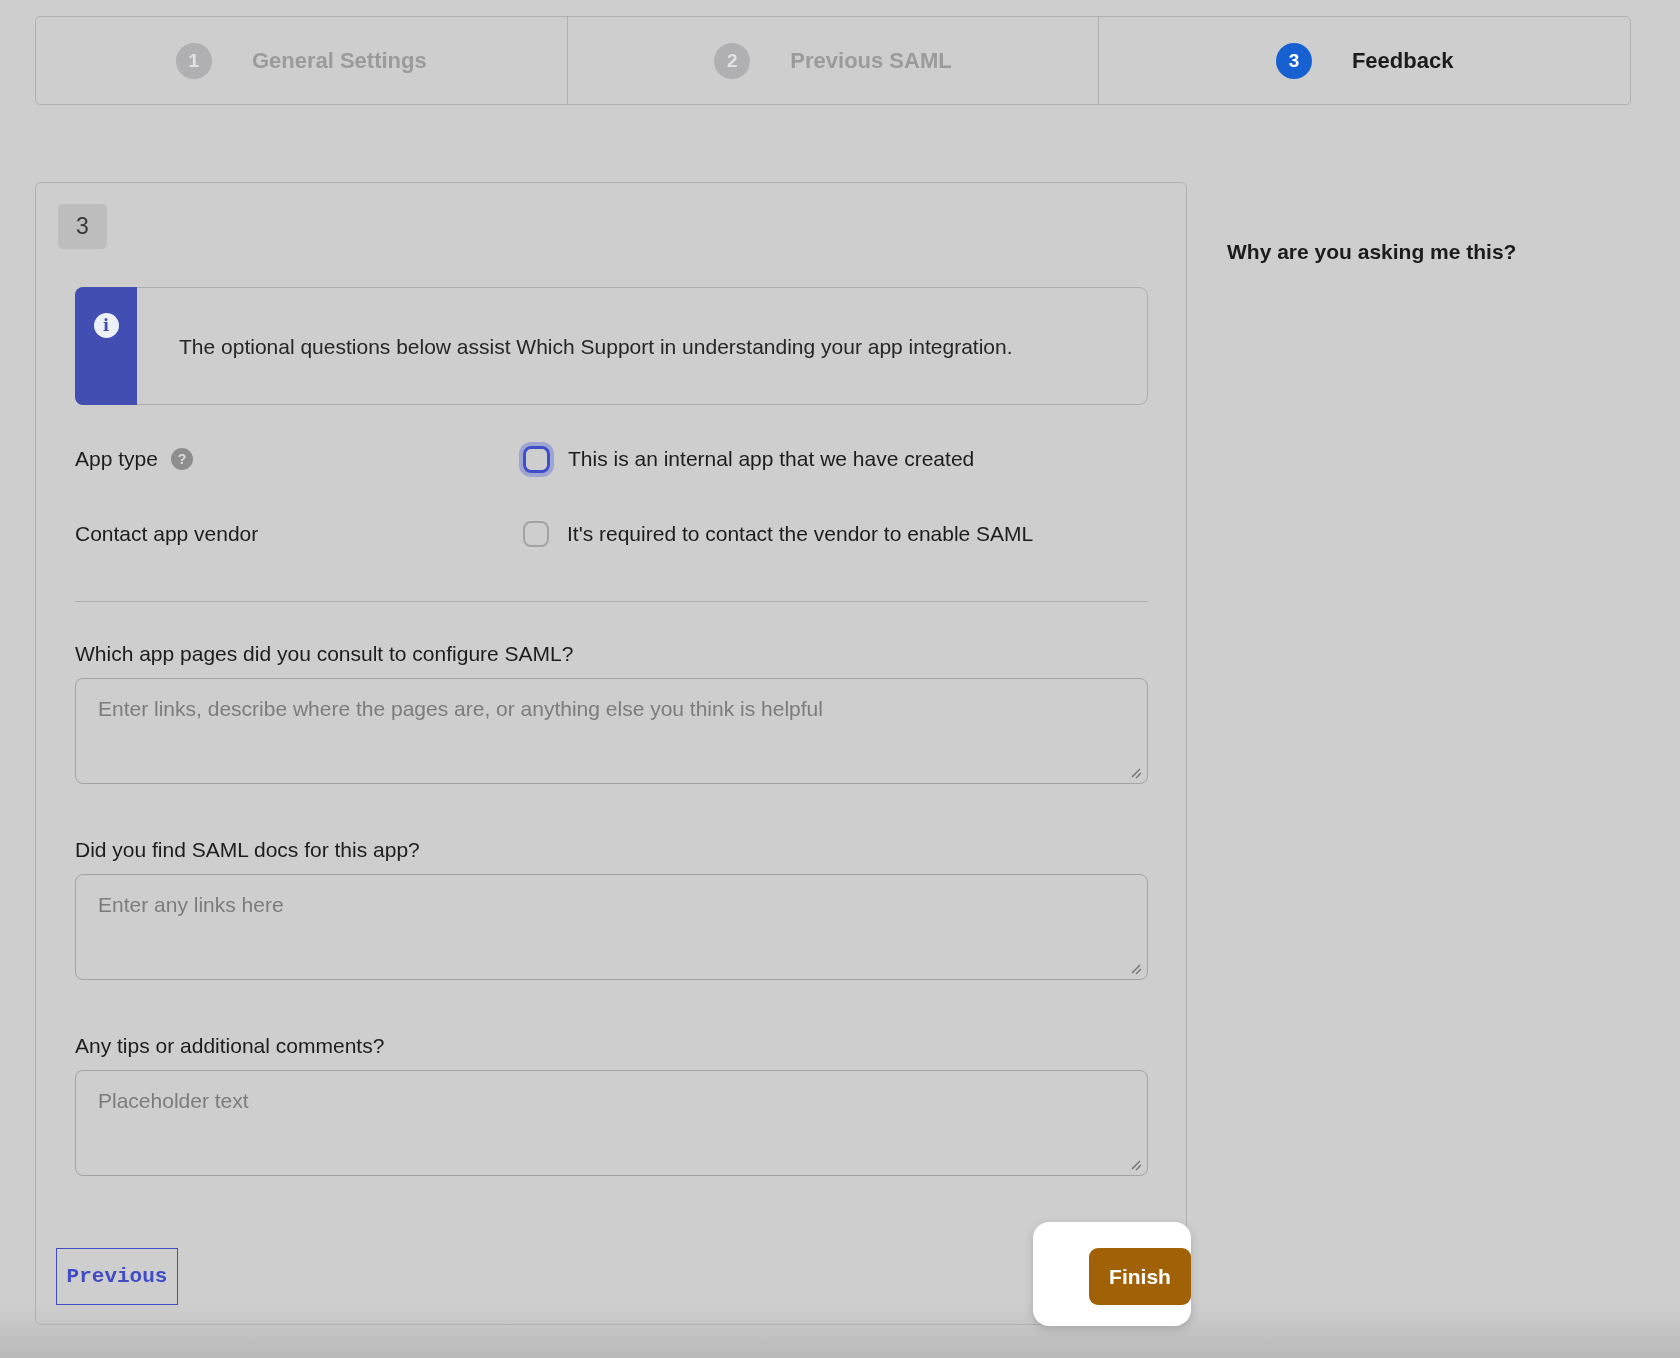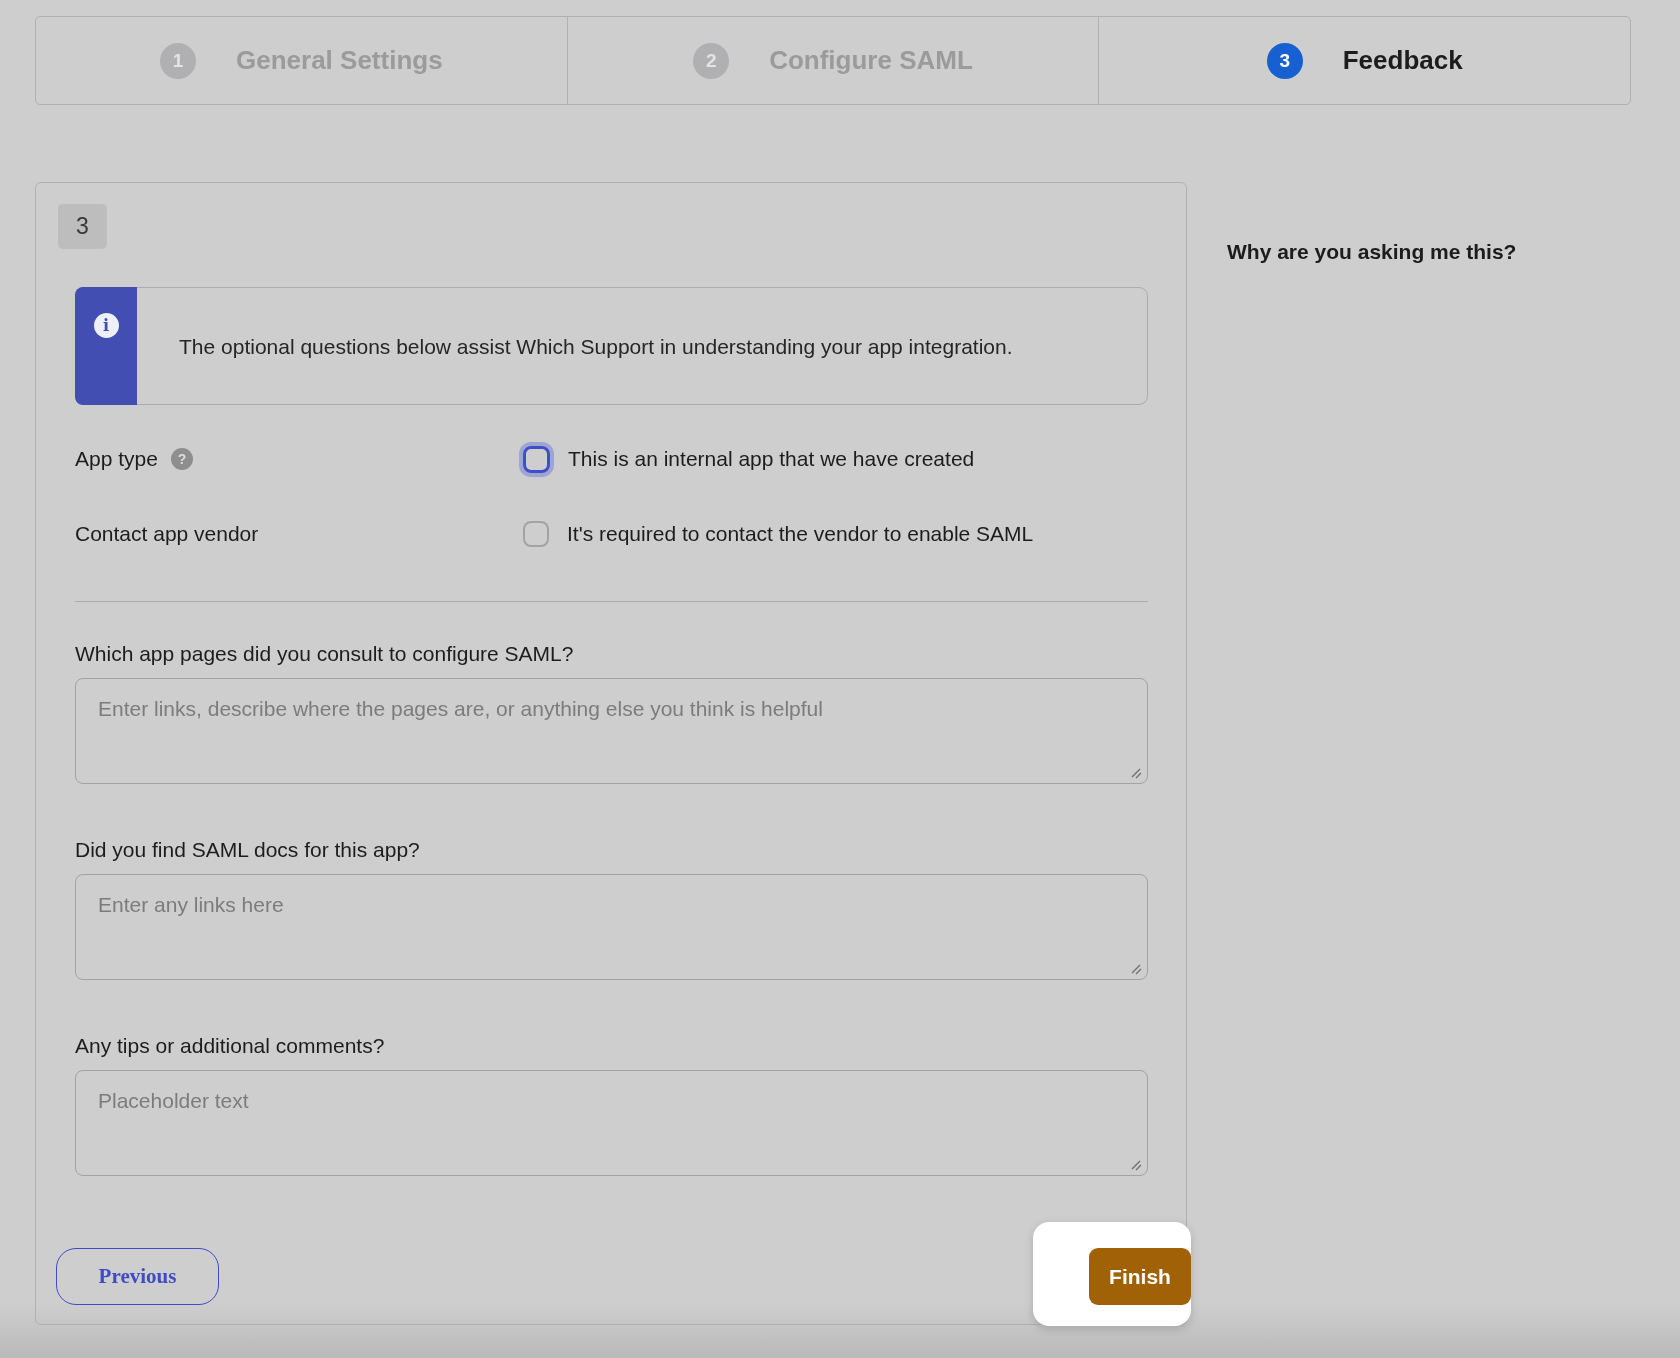--- a/index.html
+++ b/index.html
@@ -16,21 +16,21 @@
     border:1px solid #b1b1b1; border-radius:5px; display:flex;
   }
   .step { flex:1; display:flex; align-items:center; justify-content:center; gap:16px;
           border-right:1px solid #b1b1b1; cursor:default; }
   .step:last-child { border-right:none; }
   .step-circle {
     width:36px; height:36px; border-radius:50%; background:#b0b0b3; color:#e3e3e7;
     display:flex; align-items:center; justify-content:center;
     font-size:19px; font-weight:bold; flex:0 0 auto;
   }
-  .step-label { font-size:26px; font-weight:bold; color:#9b9b9b;margin-left:24px; }
+  .step-label { font-size:22px; font-weight:bold; color:#9b9b9b;margin-left:24px; }
   .step.active .step-circle { background:#1660d2; color:#ffffff; }
   .step.active .step-label { color:#1c1c1c; }
 
   
   .card {
     position:absolute; left:35px; top:182px; width:1152px; height:1143px;
     border:1px solid #b1b1b1; border-radius:6px;
   }
   .step-square {
     position:absolute; left:22px; top:21px; width:49px; height:45px;
@@ -89,24 +89,24 @@
   textarea {
     width:100%; height:100%; background:transparent; border:1px solid #a2a2a2;
     border-radius:8px; resize:none; outline:none;
     font-family:"Liberation Sans","DejaVu Sans",sans-serif;
     font-size:21px; color:#4c1d95; padding:18px 22px;
   }
   textarea::placeholder { color:#7c7c7c; opacity:1; }
   .resize-handle { position:absolute; right:5px; bottom:4px; pointer-events:none; }
 
   .btn-previous {
-    position:absolute; left:20px; top:1065px; width:163px; height:57px;
-    background:transparent; border:1.5px solid #3f4cc5; border-radius:20px;
+    position:absolute; left:20px; top:1065px; width:122px; height:57px;
+    background:transparent; border:1.5px solid #3f4cc5; border-radius:0;
     color:#3f4cc5; font-size:21px; font-weight:bold; cursor:pointer;
-    font-family:Liberation Serif, serif;
+    font-family:Liberation Mono, monospace;
   }
   .finish-spotlight {
     position:absolute; left:997px; top:1039px; width:158px; height:104px;
     background:#ffffff; border-radius:16px; box-shadow:0 3px 10px rgba(0,0,0,0.16);
     z-index:5;
   }
   .btn-finish {
     position:absolute; left:28px; top:26px; width:102px; height:57px;
     background:#a16207; border:none; border-radius:9px; color:#ffffff;
     font-size:21px; font-weight:bold; cursor:pointer;
@@ -122,21 +122,21 @@
 </head>
 <body>
 
 <nav class="stepper">
   <div class="step">
     <span class="step-circle">1</span>
     <span class="step-label">General Settings</span>
   </div>
   <div class="step">
     <span class="step-circle">2</span>
-    <span class="step-label">Configure SAML</span>
+    <span class="step-label">Previous SAML</span>
   </div>
   <div class="step active">
     <span class="step-circle">3</span>
     <span class="step-label">Feedback</span>
   </div>
 </nav>
 
 <section class="card">
 
   <span class="step-square">3</span>

